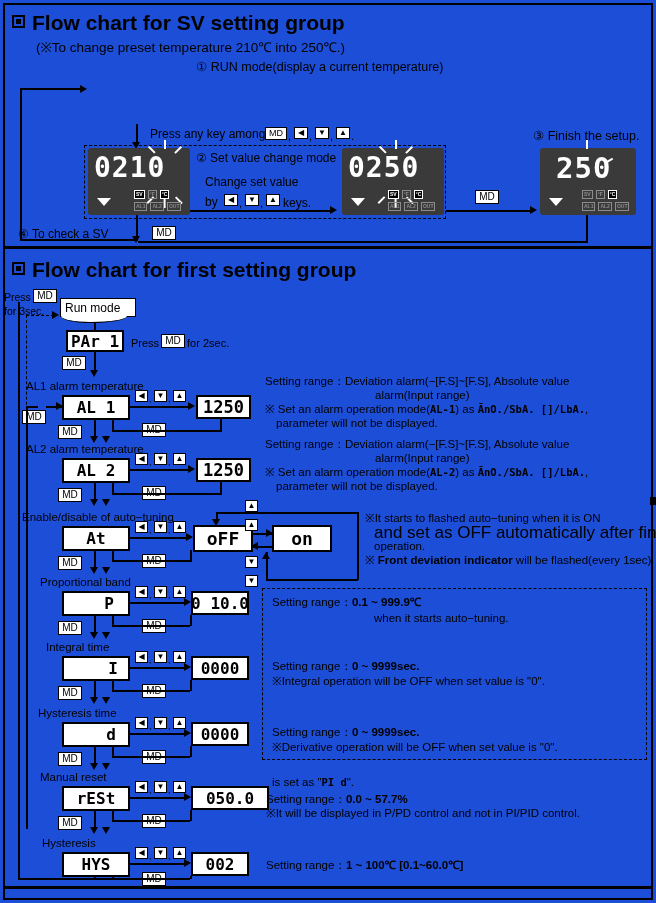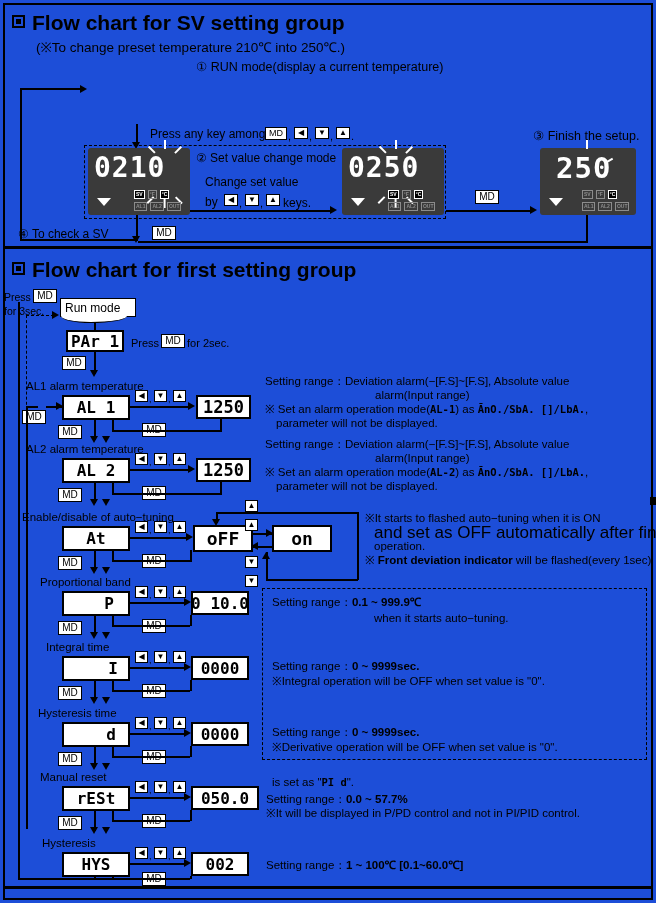--- a/index.html
+++ b/index.html
@@ -514,21 +514,21 @@
 
   <div class="txt" style="left:40px; top:771px; font-size:11.5px;">Manual reset</div>
   <div class="segbox" style="left:62px; top:786px; width:68px; height:25px; font-size:16px;">rESt</div>
   <div class="keybox arrow" style="left:135px; top:781px; width:13px;">◀</div>
   <span class="txt" style="left:149px; top:784px; font-size:9px;">,</span>
   <div class="keybox arrow" style="left:154px; top:781px; width:13px;">▼</div>
   <span class="txt" style="left:168px; top:784px; font-size:9px;">,</span>
   <div class="keybox arrow" style="left:173px; top:781px; width:13px;">▲</div>
   <div class="hl2" style="left:130px; top:797px; width:56px;"></div>
   <div class="ar-r" style="left:184px; top:793px;"></div>
-  <div class="segbox" style="left:191px; top:786px; width:68px; height:24px; font-size:16px;">050.0</div>
+  <div class="segbox" style="left:191px; top:786px; width:78px; height:24px; font-size:16px;">050.0</div>
   <div class="keybox" style="left:58px; top:816px; width:24px; height:14px; font-size:10px; line-height:12px;">MD</div>
   <div class="keybox" style="left:142px; top:814px; width:24px; height:14px; font-size:10px; line-height:12px;">MD</div>
   <div class="vl2" style="left:112px; top:811px; height:10px;"></div>
   <div class="hl2" style="left:112px; top:820px; width:78px;"></div>
   <div class="vl2" style="left:190px; top:810px; height:11px;"></div>
   <div class="vl2" style="left:94px; top:811px; height:20px;"></div>
   <div class="ar-d" style="left:90px; top:827px;"></div>
   <div class="ar-d" style="left:102px; top:827px;"></div>
   <div class="txt" style="left:266px; top:793px; font-size:11.5px;">
     <span>Setting range：</span><b>0.0 ~ 57.7%</b>

